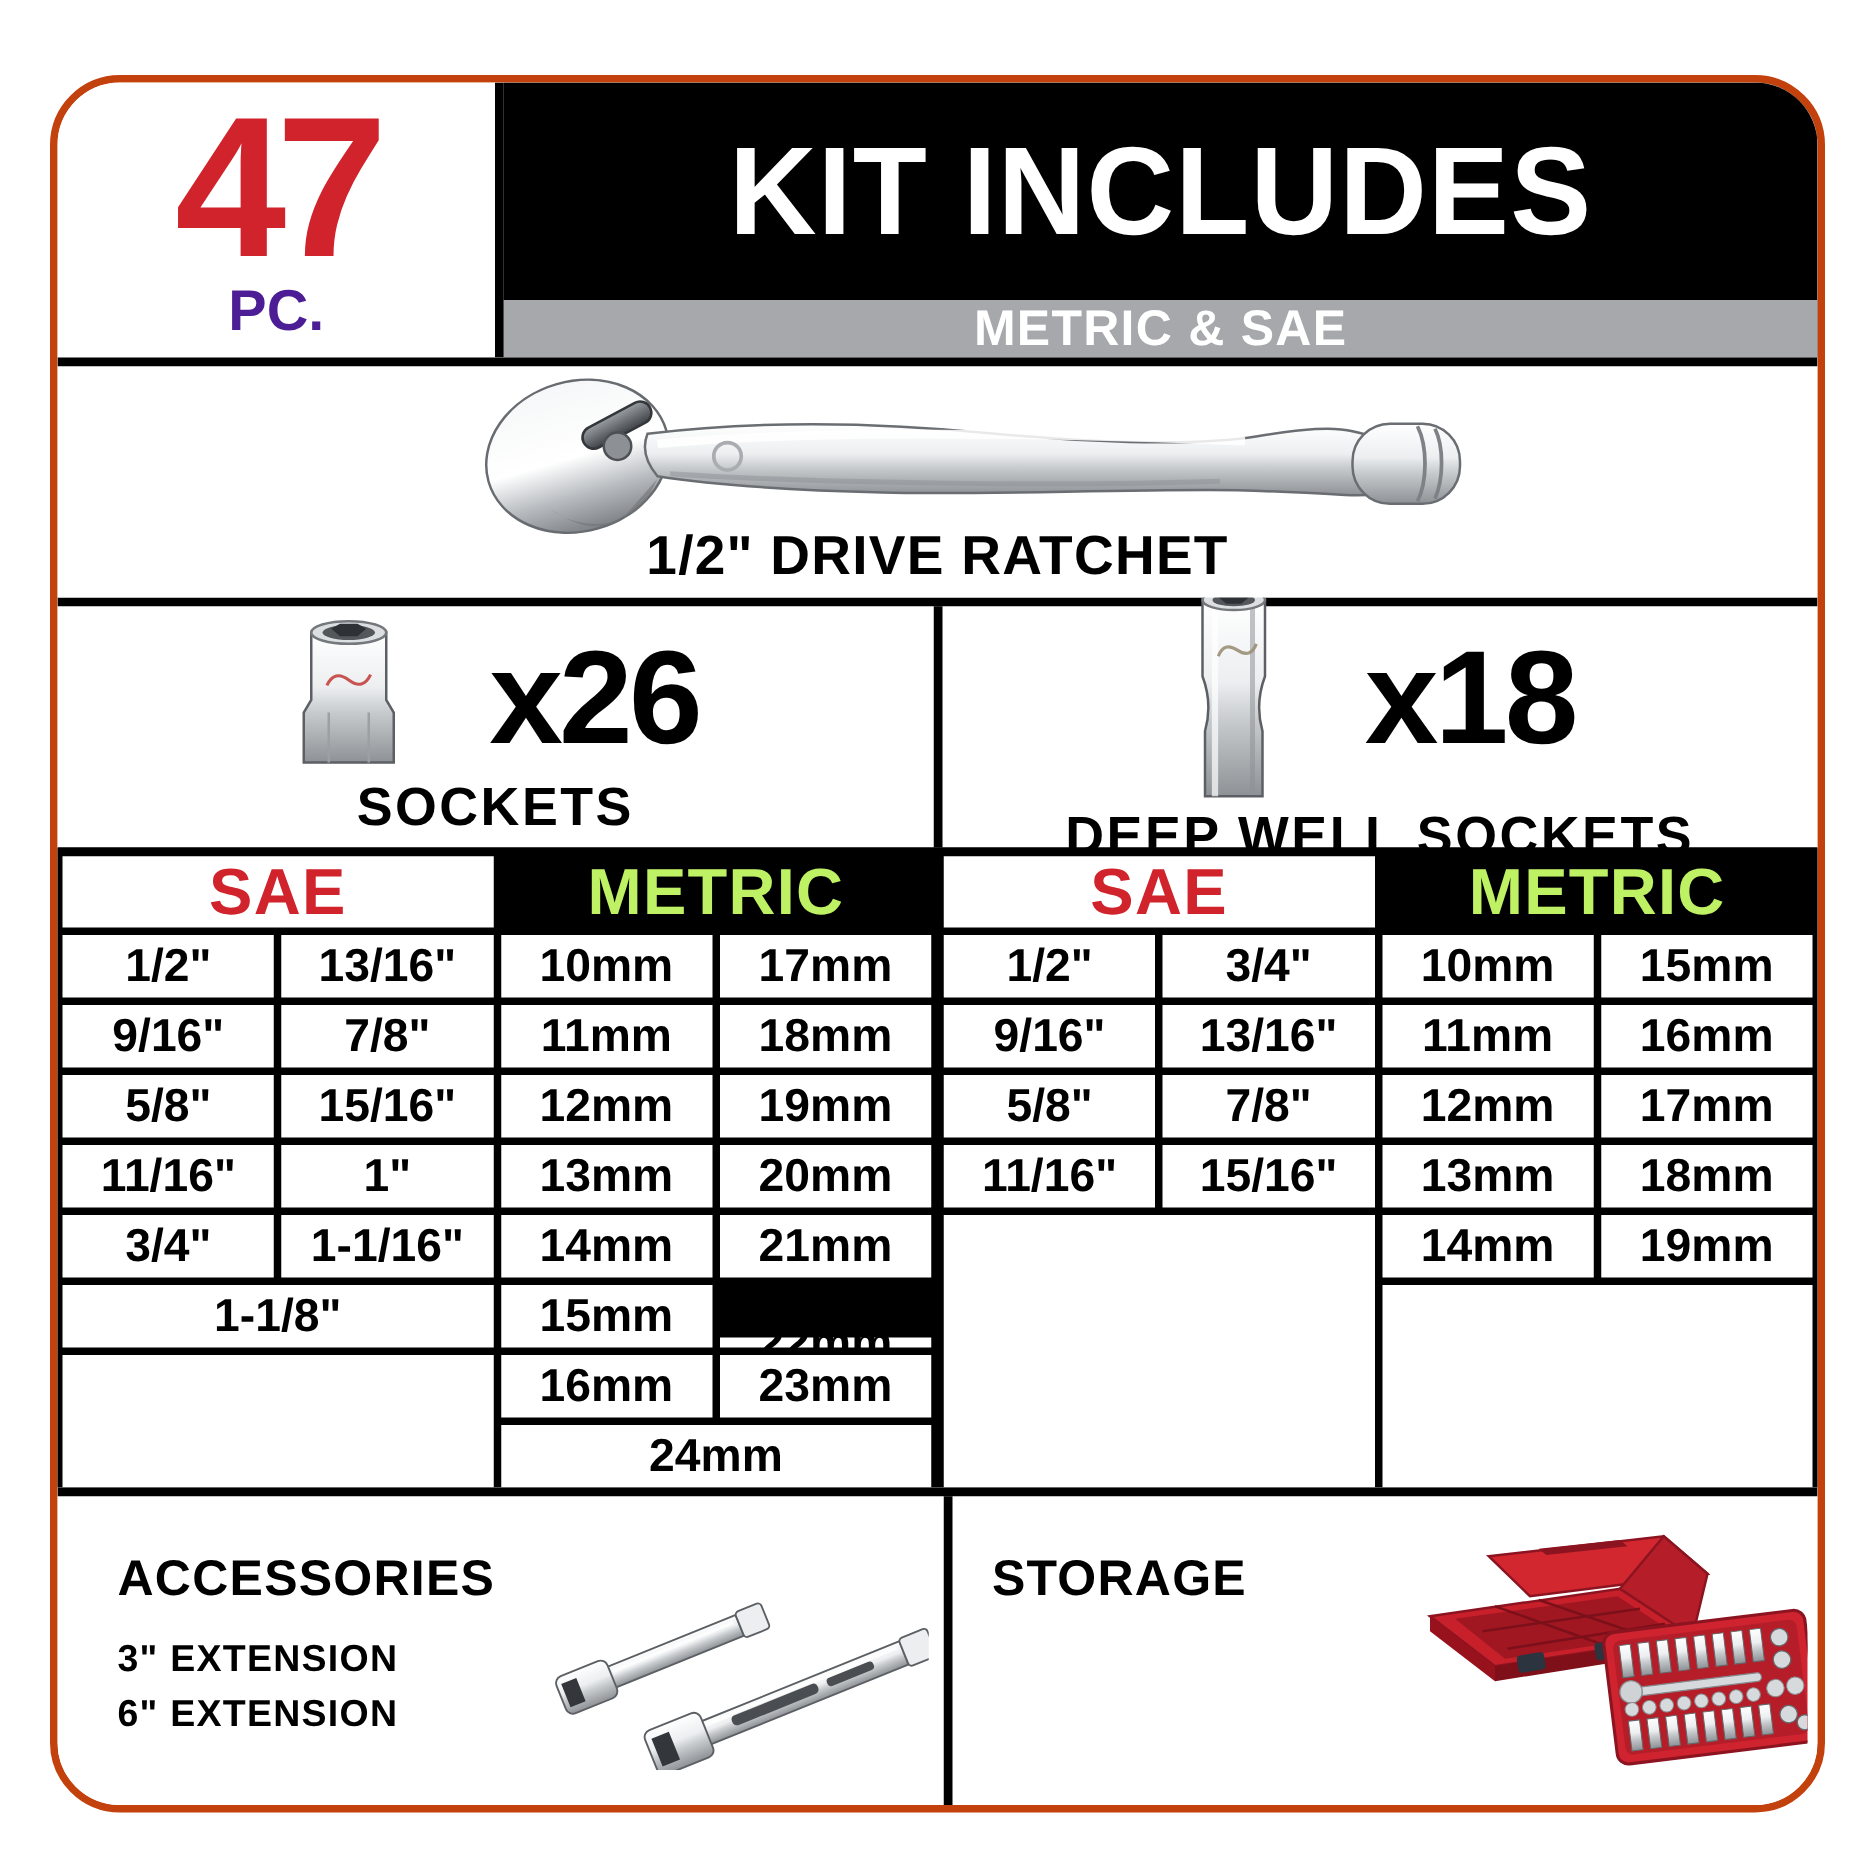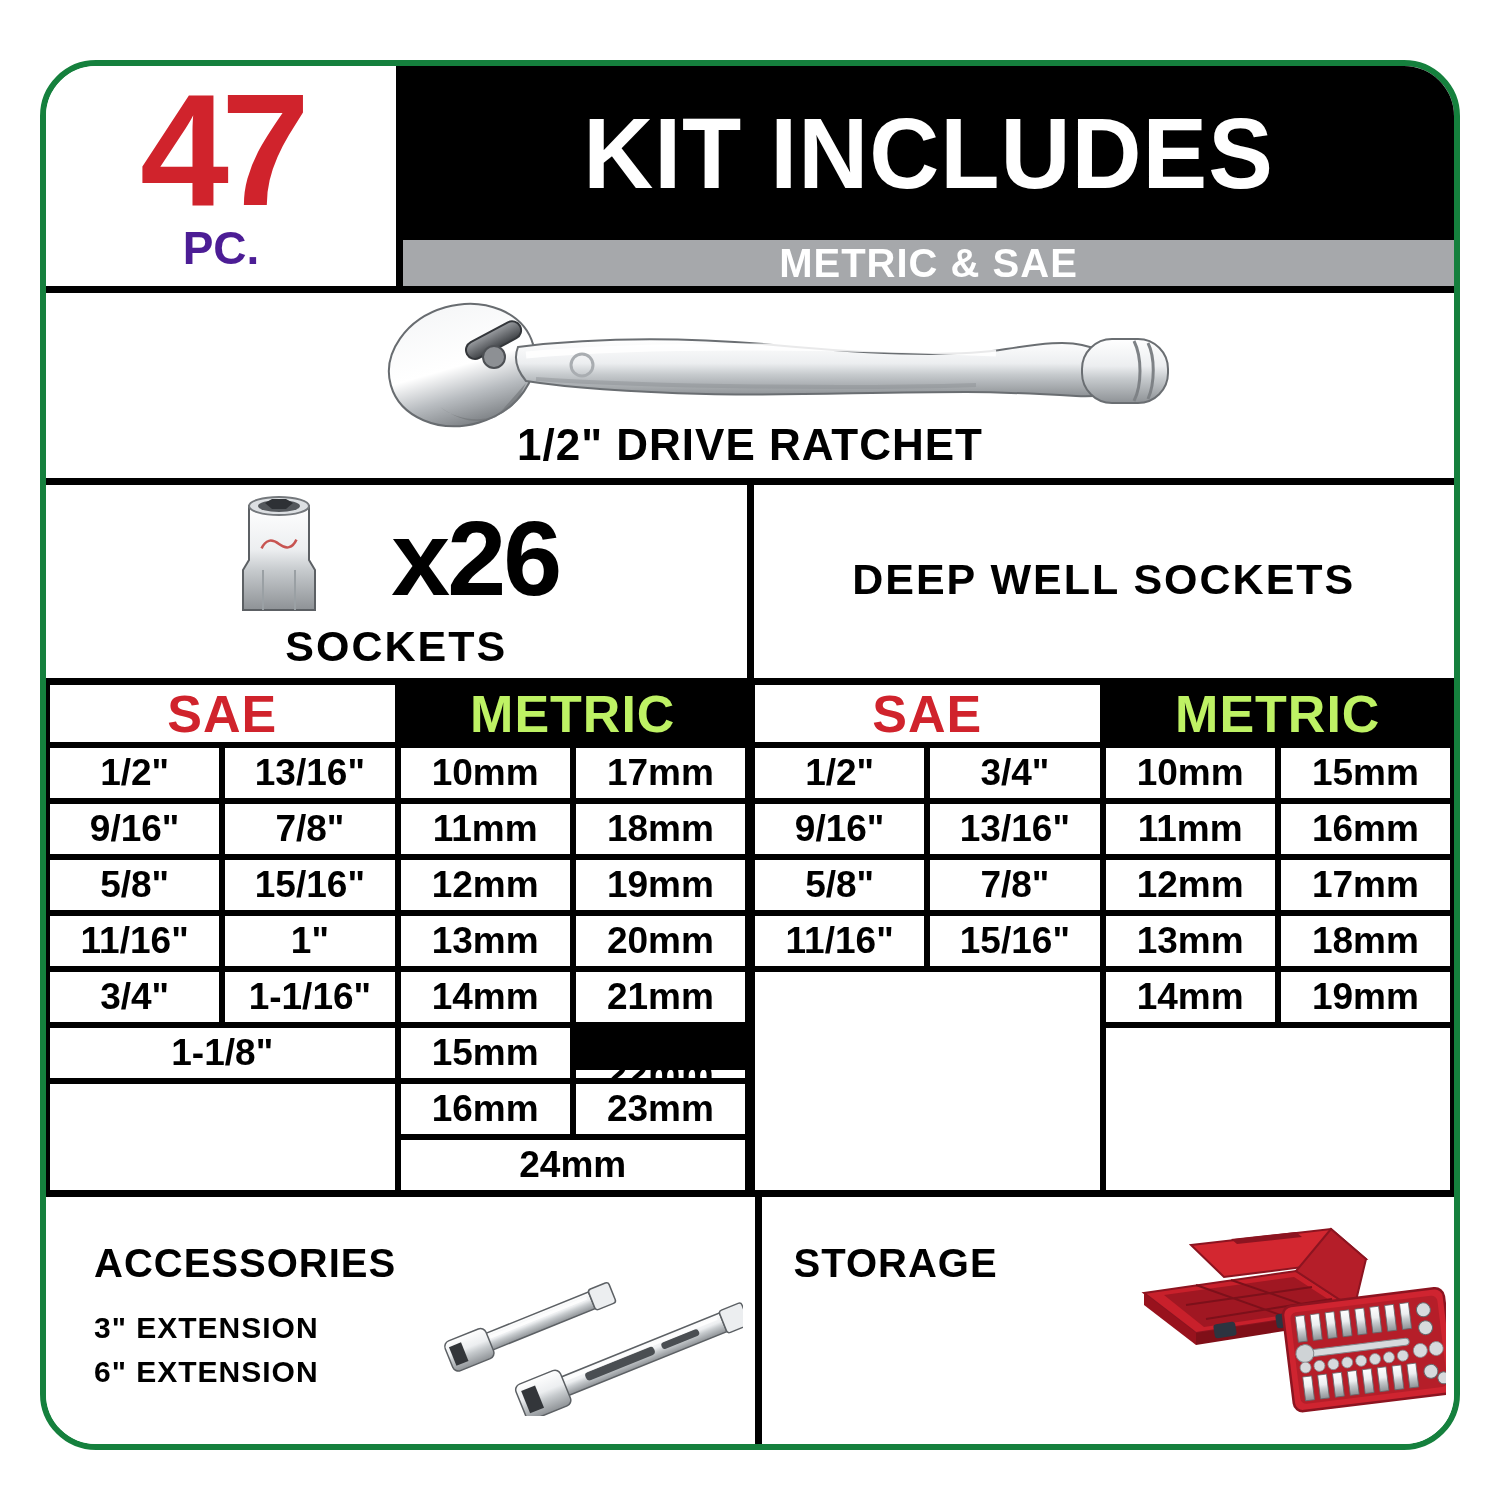--- a/index.html
+++ b/index.html
@@ -1,17 +1,17 @@
 <!DOCTYPE html>
 <html><head>
 <meta charset="utf-8">
 <style>
   html,body{margin:0;padding:0;width:1500px;height:1500px;background:#ffffff;overflow:hidden;
             font-family:"Liberation Sans",sans-serif;-webkit-font-smoothing:antialiased;}
-  .card{position:absolute;left:40px;top:60px;width:1408px;height:1378px;border:6px solid #15803d;
+  .card{position:absolute;left:40px;top:60px;width:1408px;height:1378px;border:6px solid #c2410c;
         border-radius:56px;background:#fff;overflow:hidden;display:flex;flex-direction:column;}
 
   
   .header-row{height:220px;display:flex;flex:0 0 auto;}
   .badge-cell{width:350px;flex:0 0 auto;background:#fff;border-right:7px solid #000;
               display:flex;flex-direction:column;align-items:center;justify-content:flex-start;padding-top:18px;}
   .badge-count{font-weight:900;font-size:160px;line-height:.82;letter-spacing:-8px;}
   .badge-unit{font-weight:900;font-size:46px;letter-spacing:0;margin-top:6px;}
   .kit-cell{flex:1;background:#000;display:flex;flex-direction:column;}
   .kit-title{flex:1;display:flex;align-items:center;justify-content:center;color:#fff;
@@ -119,20 +119,32 @@
           <ellipse cx="46" cy="14" rx="30" ry="9" fill="#dcdfe2" stroke="#74787c" stroke-width="2"></ellipse>
           <ellipse cx="46" cy="14" rx="21" ry="6" fill="#54585c"></ellipse>
           <polygon points="32,11 39,7 53,7 60,11 53,17 39,17" fill="#2e3135"></polygon>
           <path d="M28,52 q9,-11 18,0 t18,0" stroke="#c2433f" stroke-width="2.5" fill="none" transform="rotate(-14 46 52)" opacity=".9"></path>
         </svg>
         <div class="big-count">x26</div>
       </div>
       <div class="socket-caption">SOCKETS</div>
     </div>
     <div class="socket-half right">
+      <div class="count-line">
+        <svg width="78" height="178" viewBox="0 0 78 178">
+          <path d="M14,11 L64,11 L64,72 C58,88 58,102 62,116 L62,168 L16,168 L16,116 C20,102 20,88 14,72 Z" fill="url(#chromeV)" stroke="#5c6064" stroke-width="2"></path>
+          <path d="M24,14 L24,168" stroke="#ffffff" stroke-width="5" opacity=".7"></path>
+          <path d="M54,16 L54,166" stroke="#8e9296" stroke-width="4" opacity=".55"></path>
+          <ellipse cx="39" cy="11" rx="25" ry="8" fill="#dcdfe2" stroke="#74787c" stroke-width="2"></ellipse>
+          <ellipse cx="39" cy="11" rx="17" ry="5" fill="#54585c"></ellipse>
+          <polygon points="27,9 33,5 45,5 51,9 45,14 33,14" fill="#2e3135"></polygon>
+          <path d="M26,52 q8,-10 16,0 t16,0" stroke="#9b8f77" stroke-width="2.5" fill="none" transform="rotate(-18 39 52)" opacity=".9"></path>
+        </svg>
+        <div class="big-count">x18</div>
+      </div>
       <div class="socket-caption">DEEP WELL SOCKETS</div>
     </div>
   </div>
 
   <div class="tables-row">
     <div class="size-table left" id="table-left">
         <div class="t-head sae" style="grid-area: 1 / 1 / 2 / 3; color: rgb(208, 35, 44);">SAE</div>
         <div class="t-head metric" style="grid-area: 1 / 3 / 2 / 5;">METRIC</div>
         <div class="t-cell" style="grid-area: 2 / 1 / 3 / 2;">1/2"</div>
         <div class="t-cell" style="grid-area: 2 / 2 / 3 / 3;">13/16"</div>

